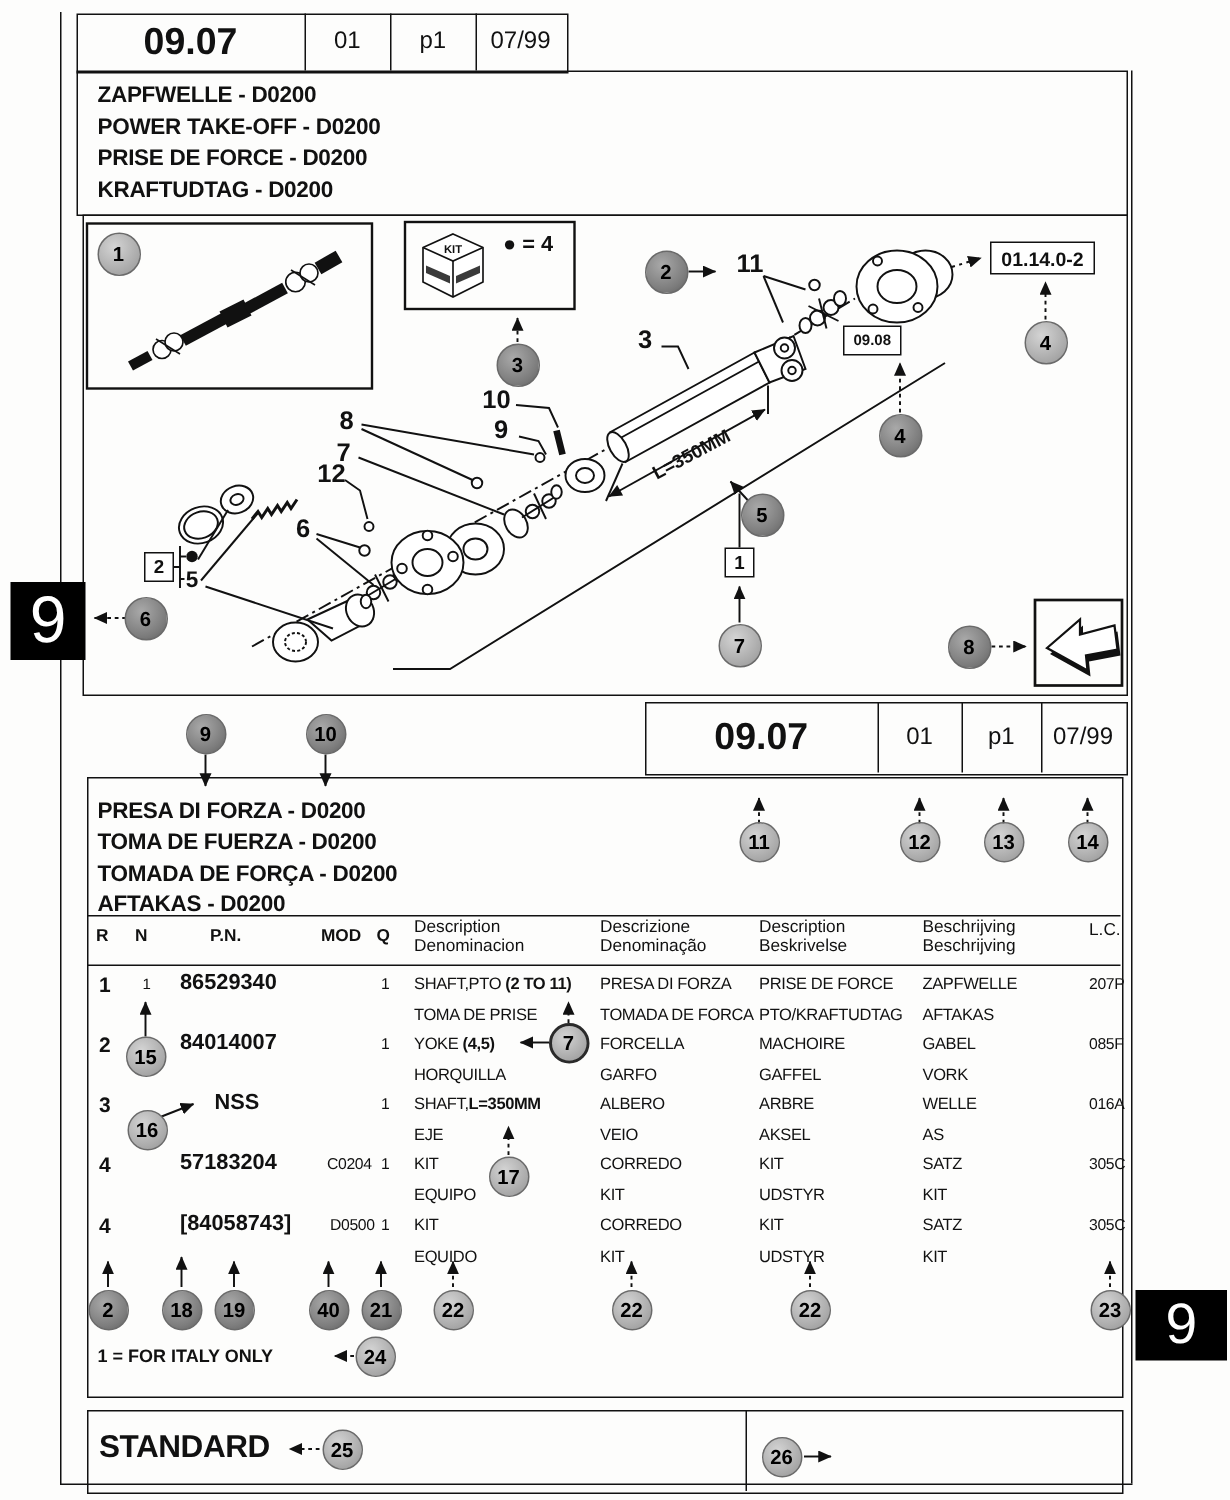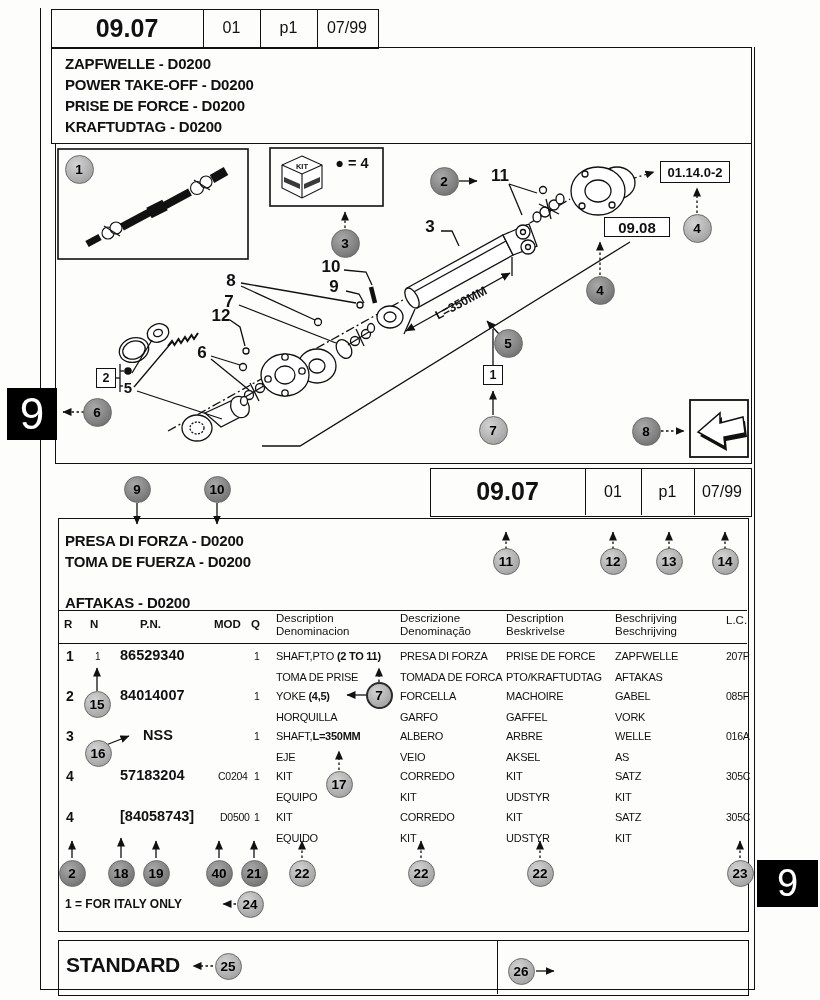--- a/index.html
+++ b/index.html
@@ -227,21 +227,21 @@
       <line x1="540" y1="858" x2="540" y2="841" stroke-dasharray="2.5 2.5" marker-end="url(#ah)"></line>
       <line x1="740" y1="858" x2="740" y2="841" stroke-dasharray="2.5 2.5" marker-end="url(#ah)"></line>
       <line x1="236" y1="904" x2="223" y2="904" stroke-dasharray="2.5 2.5" marker-end="url(#ah)"></line>
       <line x1="213" y1="966" x2="193" y2="966" stroke-dasharray="2.5 2.5" marker-end="url(#ah)"></line>
       <line x1="536" y1="971" x2="554" y2="971" marker-end="url(#ah)"></line>
     </g>
   </svg>
 
   <div class="t" style="left:302px;top:166px;transform:translate(-50%,-50%);font-size:7.5px;font-weight:bold;z-index:5">KIT</div>
   <div class="t" style="left:352px;top:163px;transform:translate(-50%,-50%);font-size:14.5px;font-weight:bold;z-index:5">● = 4</div>
-  <div class="refbox" style="left:604px;top:217px;width:66px;height:20px;font-size:15px">09.08</div>
+  <div class="refbox" style="left:562px;top:217px;width:39px;height:20px;font-size:10px">09.08</div>
   <div class="refbox" style="left:660px;top:161px;width:70px;height:22px;font-size:13px">01.14.0-2</div>
   <div class="refbox" style="left:483px;top:365px;width:20px;height:20px;font-size:12.5px">1</div>
   <div class="refbox" style="left:96px;top:368px;width:20px;height:20px;font-size:12.5px">2</div>
   <div class="t" style="left:461px;top:303px;transform:translate(-50%,-50%) rotate(-28deg);font-size:12.5px;font-weight:bold;z-index:5">L=350MM</div>
   <div class="lbl" style="left:430px;top:227px">3</div>
   <div class="lbl" style="left:231px;top:281px">8</div>
   <div class="lbl" style="left:229px;top:302px">7</div>
   <div class="lbl" style="left:221px;top:316px">12</div>
   <div class="lbl" style="left:331px;top:267px">10</div>
   <div class="lbl" style="left:334px;top:287px">9</div>
@@ -277,20 +277,21 @@
   <div class="vline" style="left:641px;top:468px;height:47px"></div>
   <div class="vline" style="left:694px;top:468px;height:47px"></div>
   <div class="cell" style="left:430px;top:468px;width:155px;height:47px;font-size:25px;font-weight:bold">09.07</div>
   <div class="cell" style="left:585px;top:468px;width:56px;height:47px;font-size:16px">01</div>
   <div class="cell" style="left:641px;top:468px;width:53px;height:47px;font-size:16px">p1</div>
   <div class="cell" style="left:694px;top:468px;width:56px;height:47px;font-size:16px">07/99</div>
 
   <div class="box" style="left:58px;top:518px;width:689px;height:412px"></div>
   <div class="t ttl" style="left:65px;top:532px">PRESA DI FORZA - D0200</div>
   <div class="t ttl" style="left:65px;top:553px">TOMA DE FUERZA - D0200</div>
+  <div class="t ttl" style="left:65px;top:574px">TOMADA DE FORÇA - D0200</div>
   <div class="t ttl" style="left:65px;top:594px">AFTAKAS - D0200</div>
 
   <div class="hline" style="left:58px;top:610px;width:689px"></div>
   <div class="hline" style="left:58px;top:643px;width:689px"></div>
   <div class="hdr1" style="left:64px;top:618px">R</div>
   <div class="hdr1" style="left:90px;top:618px">N</div>
   <div class="hdr1" style="left:140px;top:618px">P.N.</div>
   <div class="hdr1" style="left:214px;top:618px">MOD</div>
   <div class="hdr1" style="left:251px;top:618px">Q</div>
   <div class="hdr2" style="left:276px;top:612px"><span>Description</span><br><span>Denominacion</span></div>

